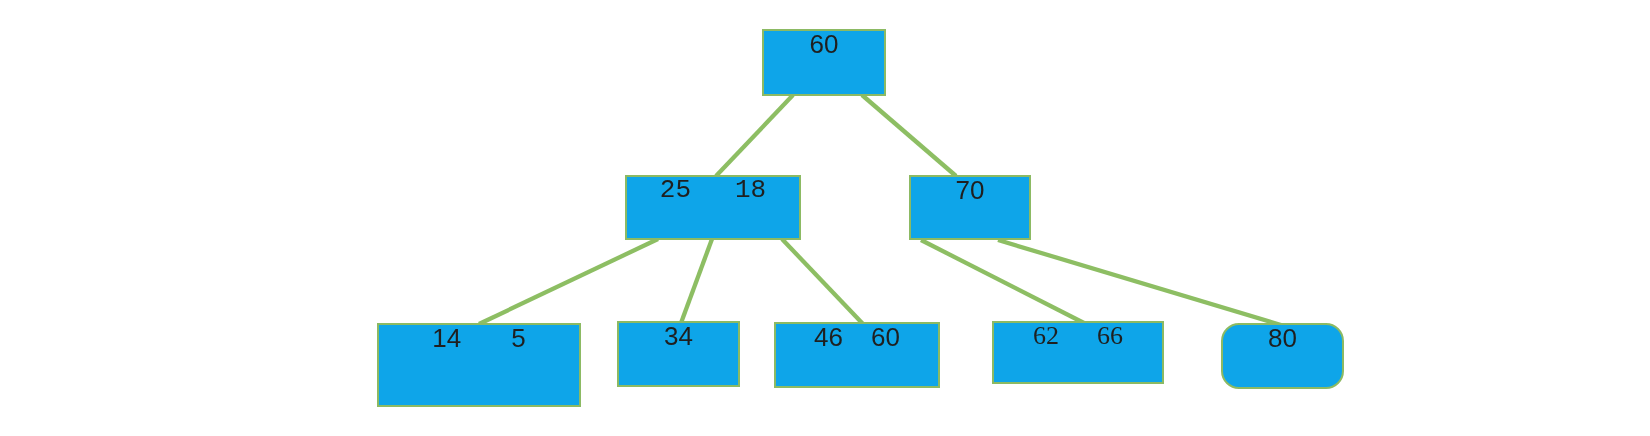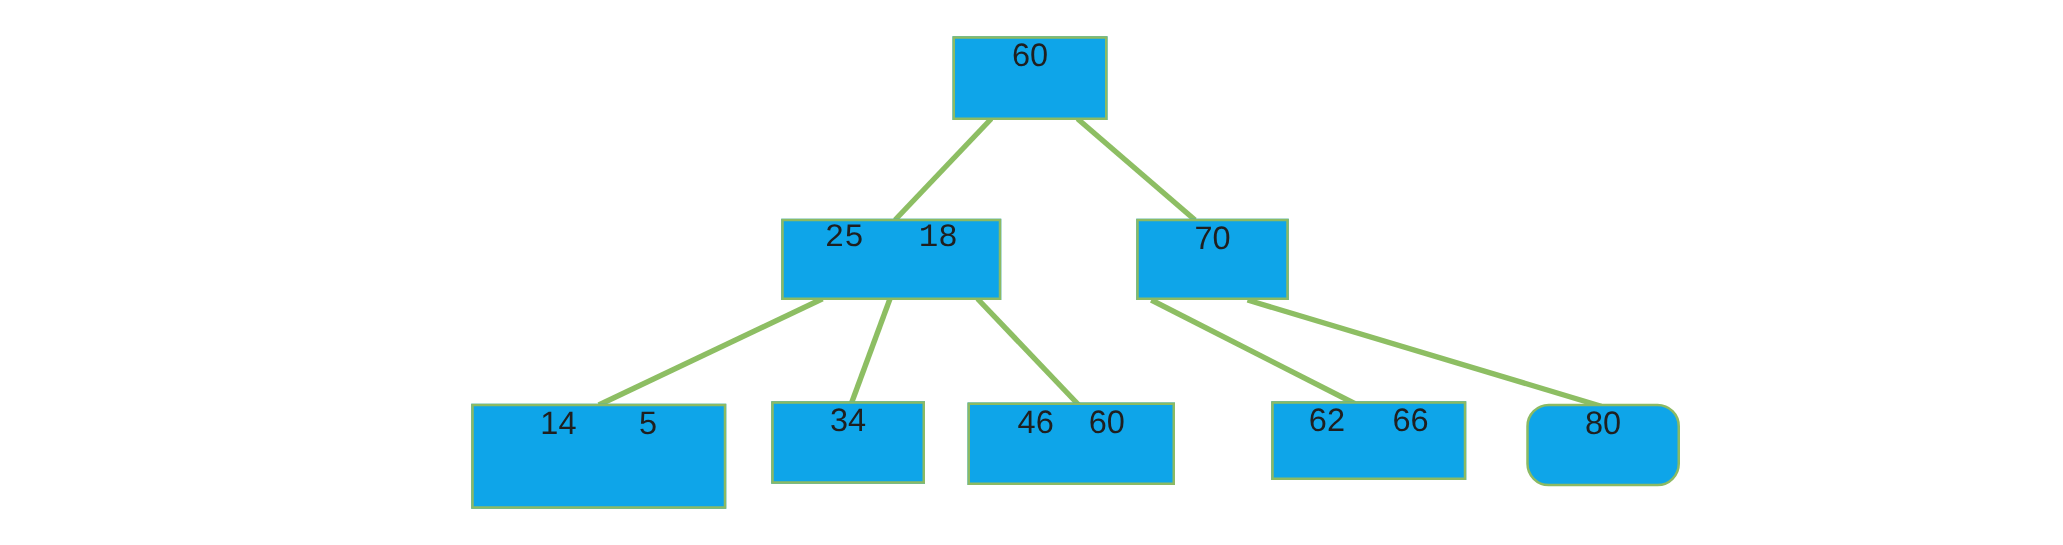--- a/index.html
+++ b/index.html
@@ -79,21 +79,21 @@
 
   <div class="node" style="left:617px; top:321px; width:123px; height:66px;">
     <span class="key">34</span>
   </div>
 
   <div class="node" style="left:774px; top:322px; width:166px; height:66px; --gap:28px;">
     <span class="key">46</span>
     <span class="key">60</span>
   </div>
 
-  <div class="node" style="left:1017px; top:321px; width:156px; height:63px; --gap:38px;">
+  <div class="node" style="left:992px; top:321px; width:172px; height:63px;font-family:Liberation Serif, serif; --gap:38px;">
     <span class="key">62</span>
     <span class="key">66</span>
   </div>
 
   <div class="node" style="left:1221px; top:323px; width:123px; height:66px;border-radius:18px;">
     <span class="key">80</span>
   </div>
 
 </div>
 

